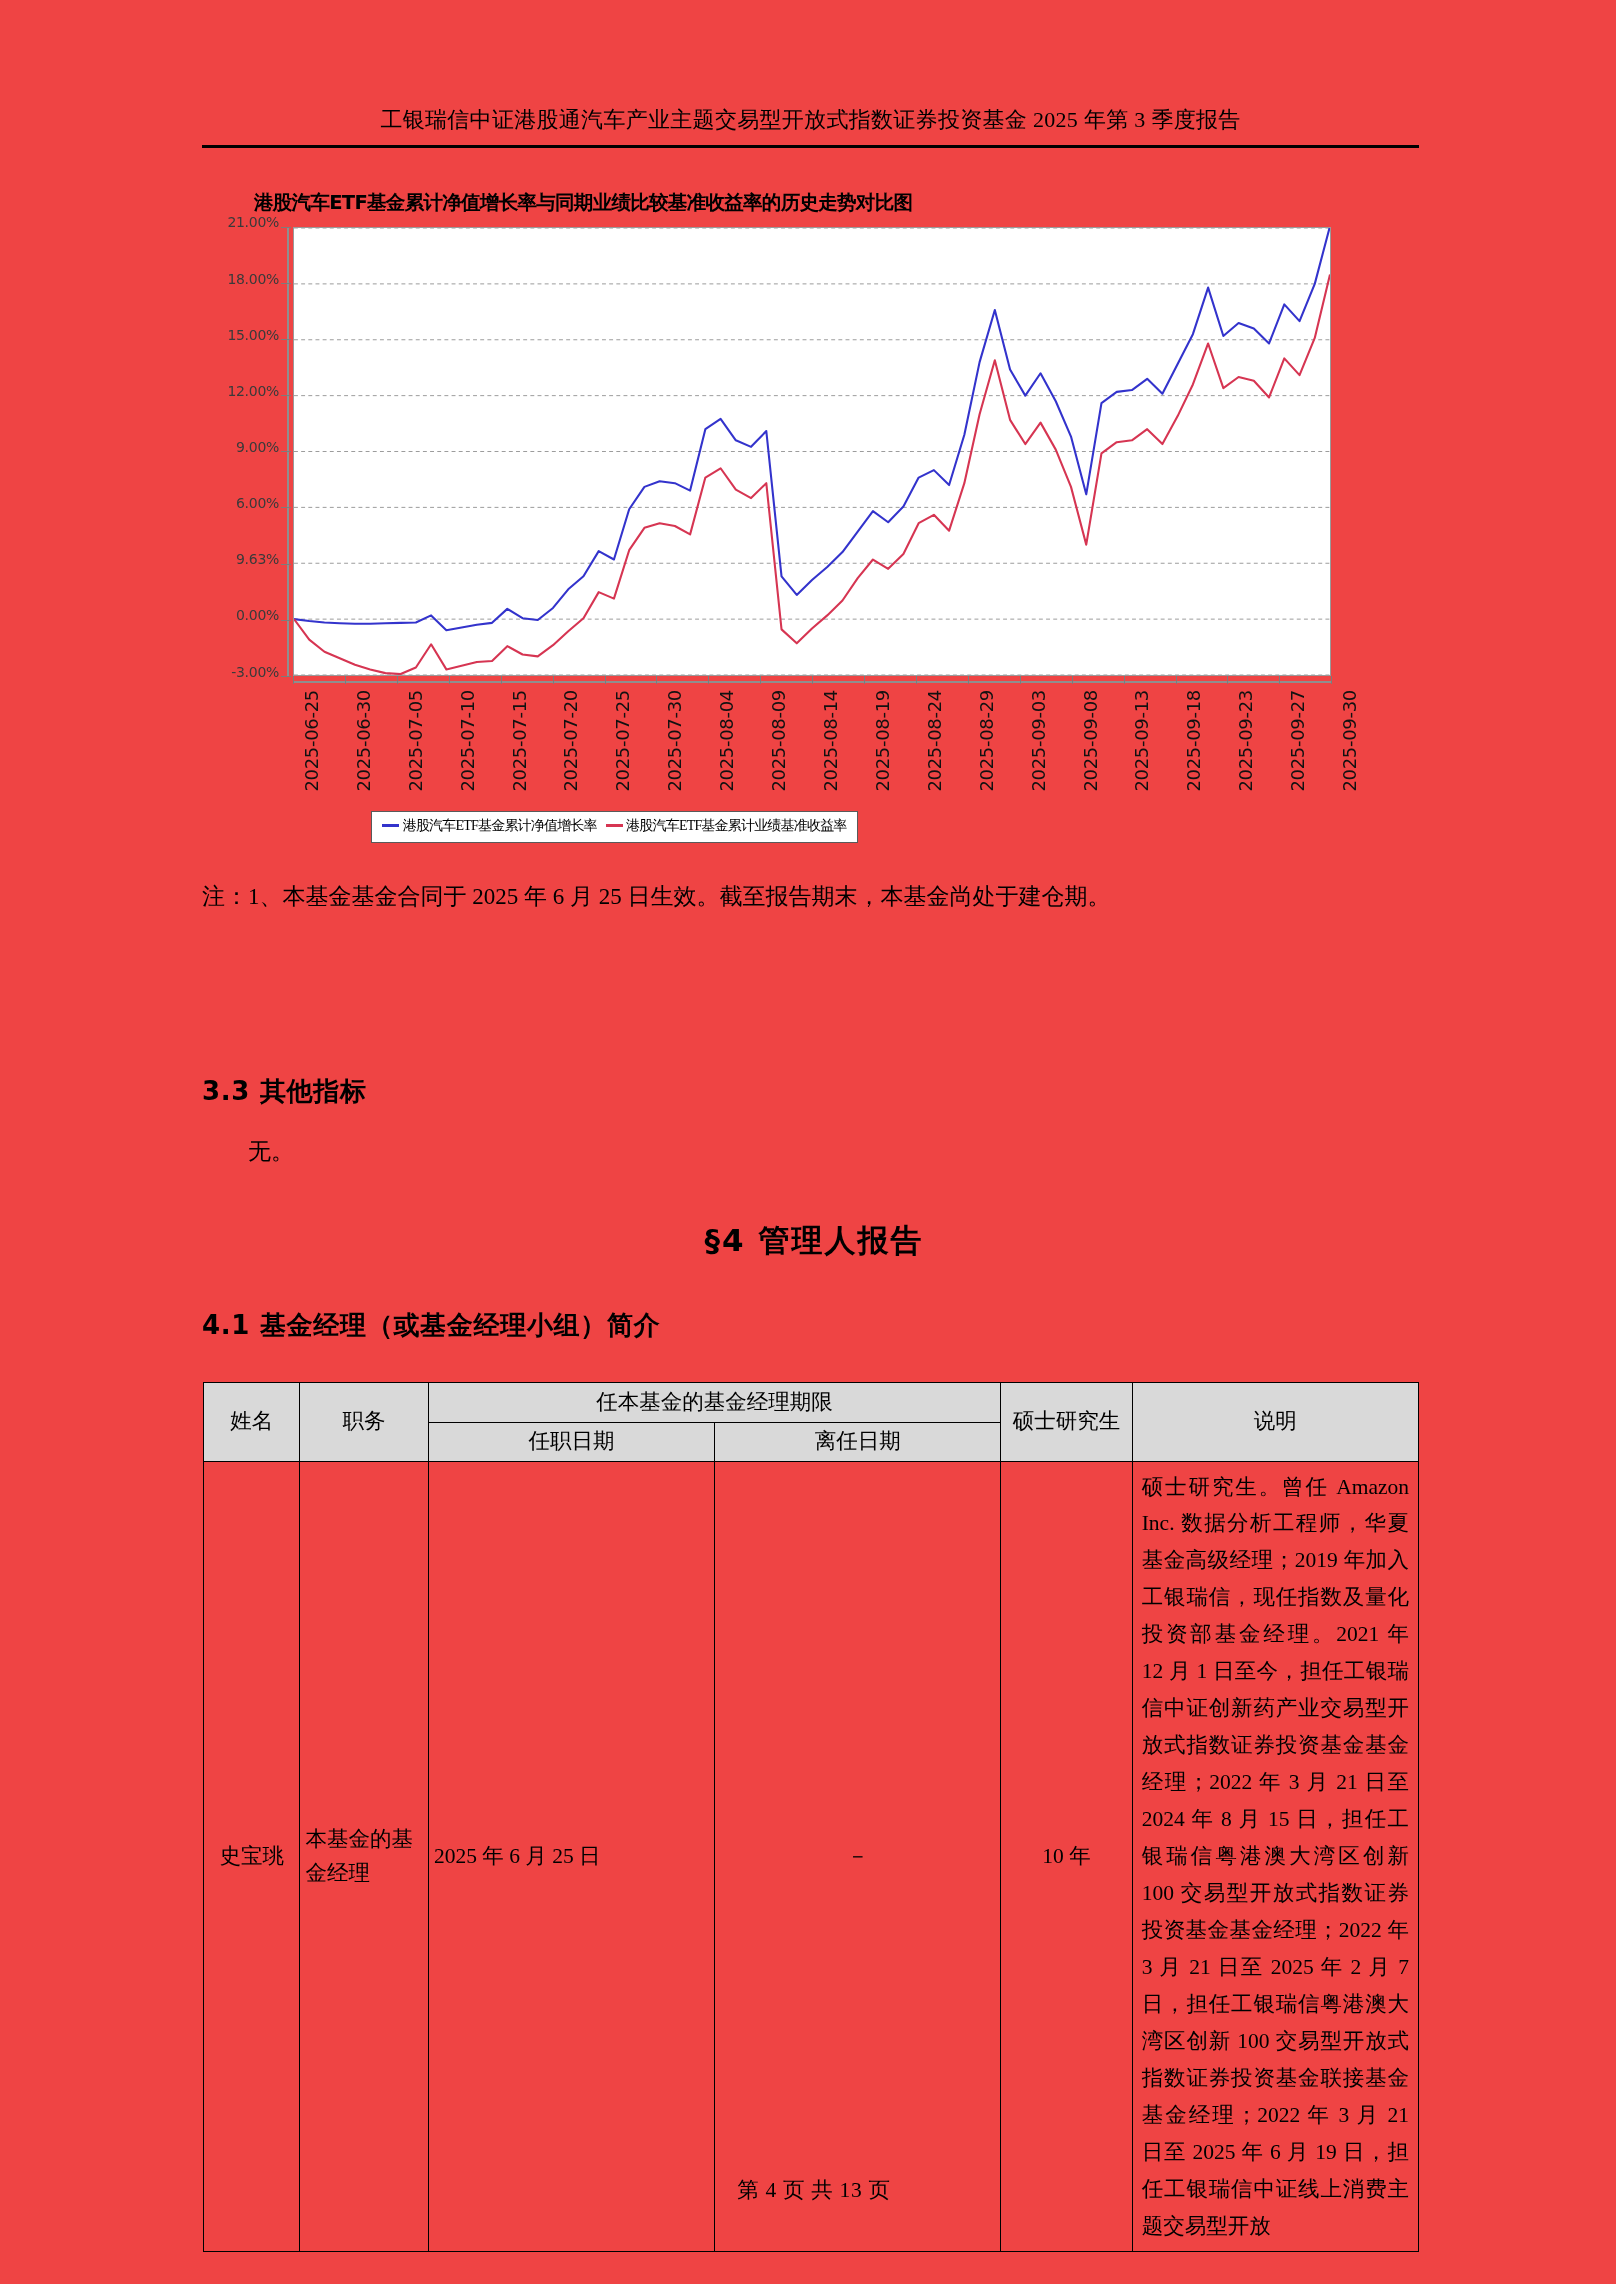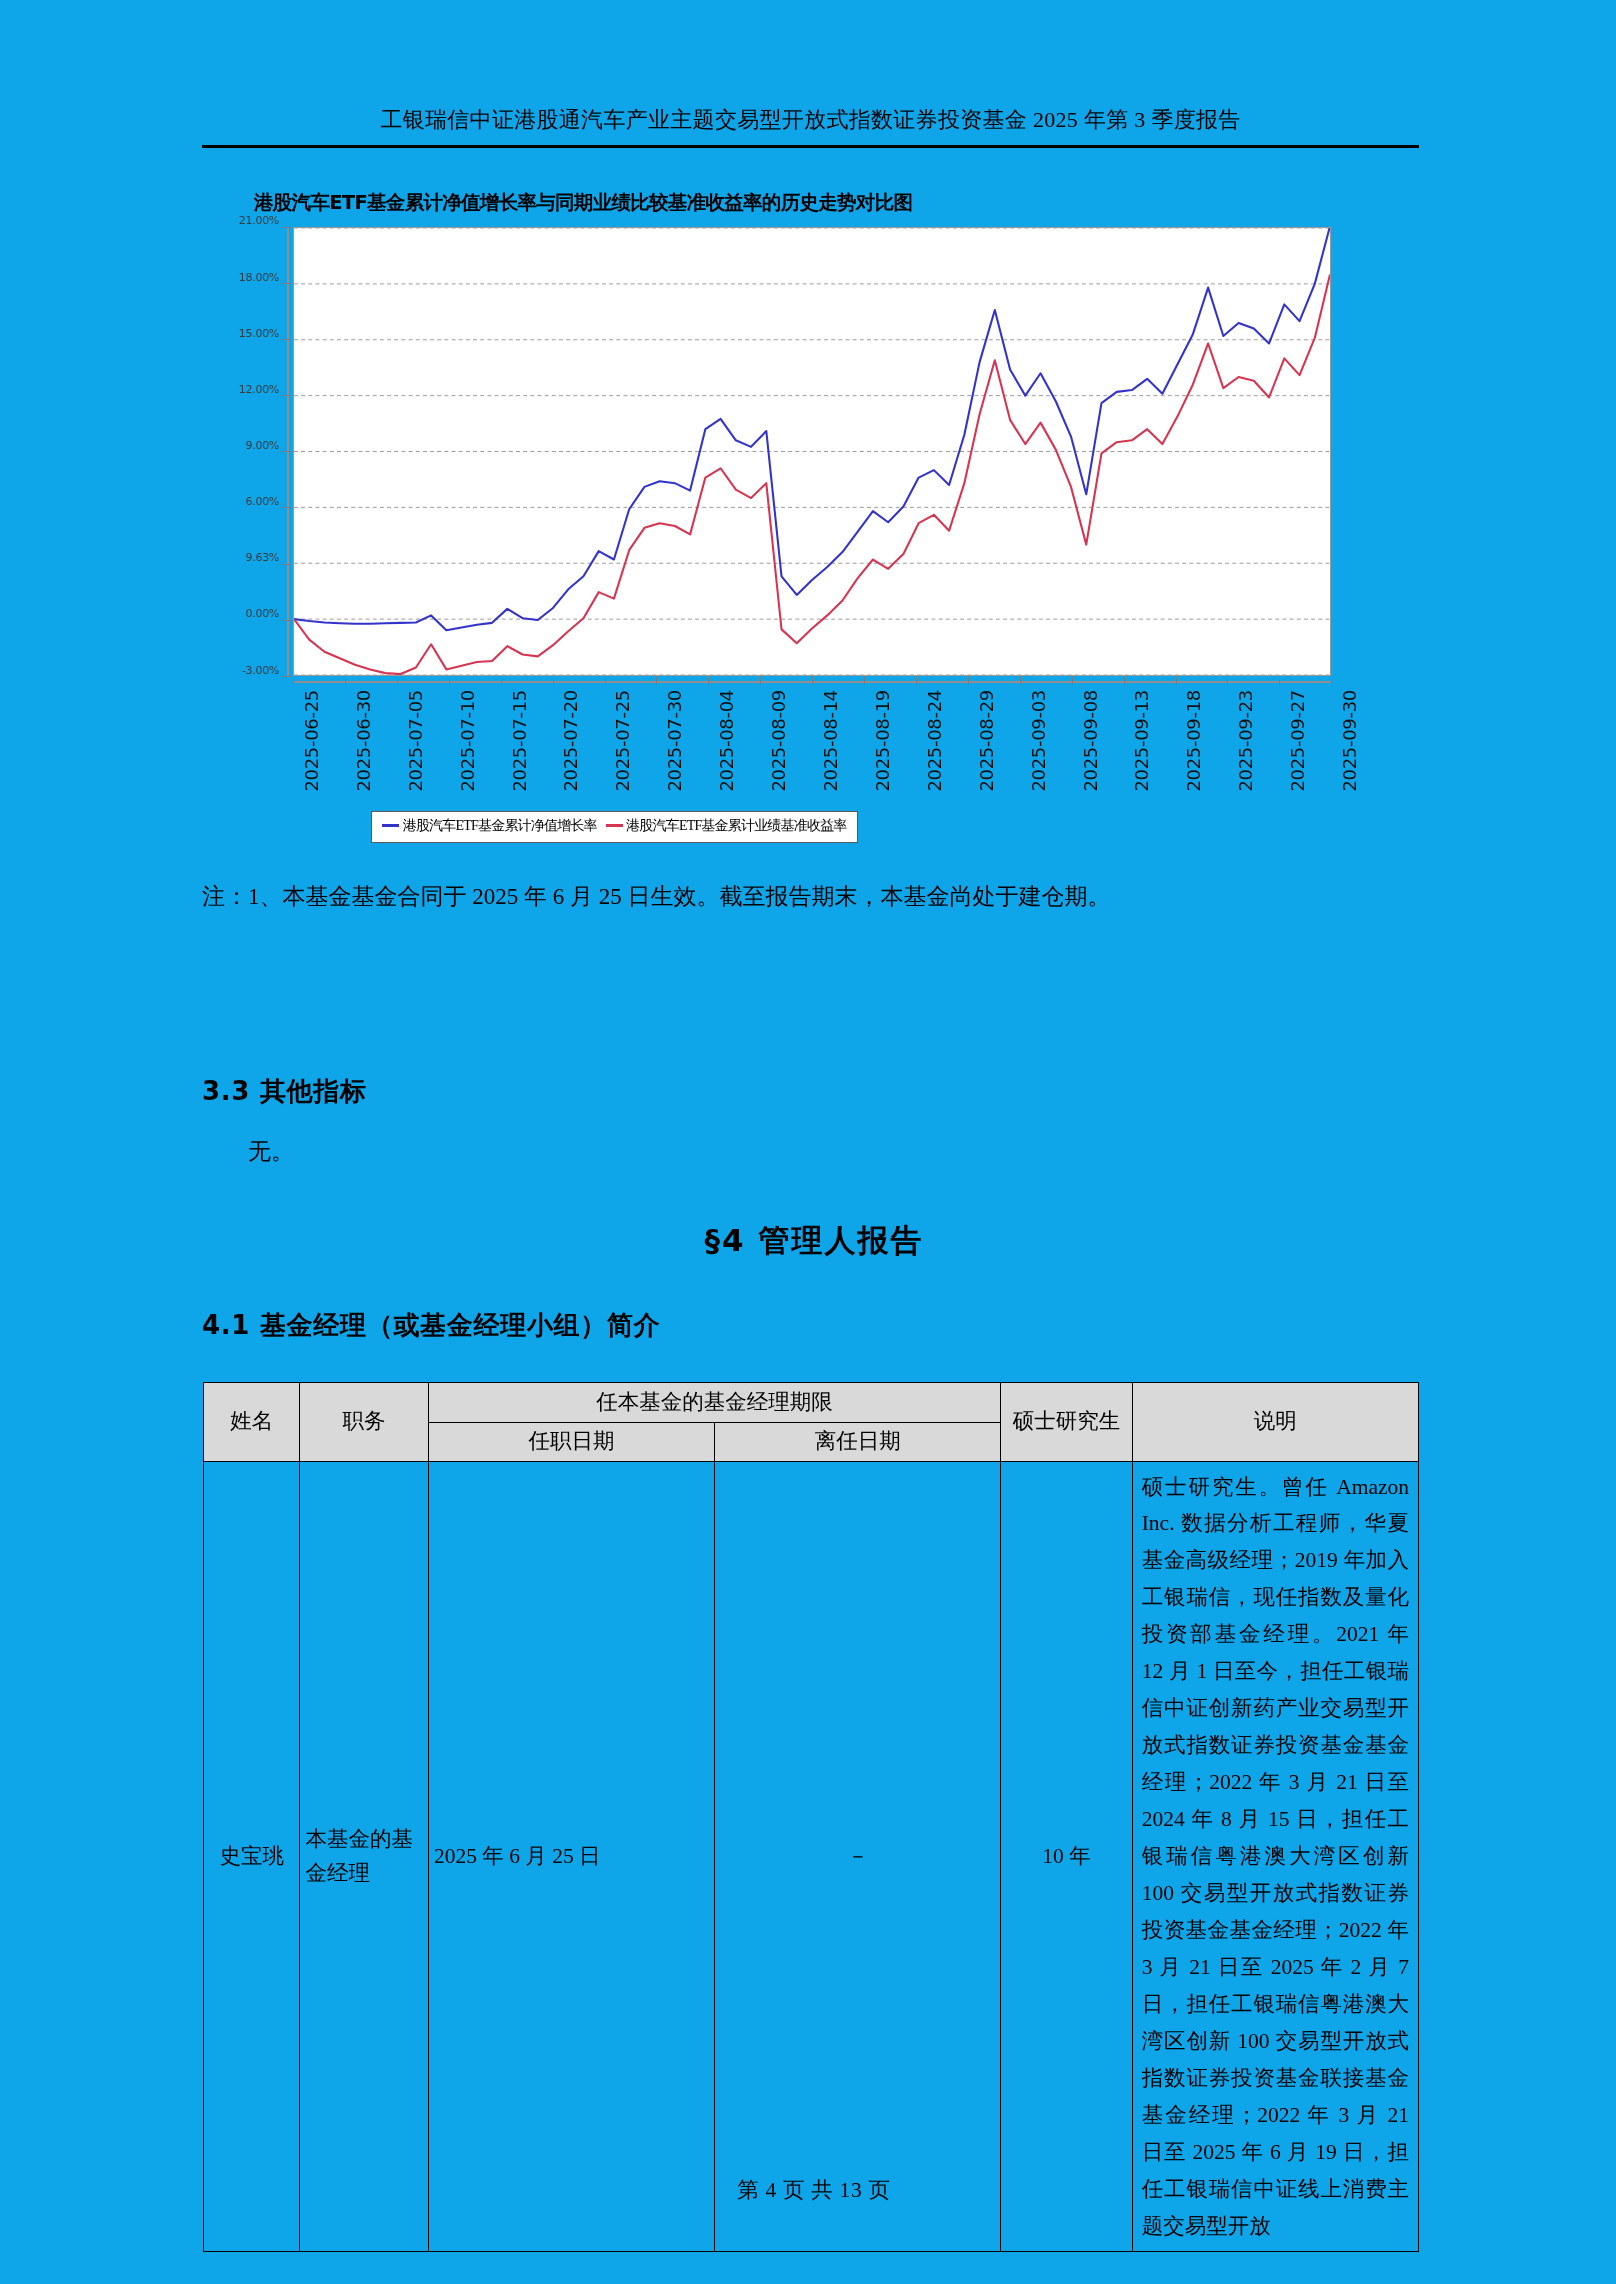--- a/index.html
+++ b/index.html
@@ -8,21 +8,21 @@
     background: #ffffff;
   }
   body {
     font-family: "Liberation Serif", "DejaVu Serif", serif;
     color: #000000;
   }
   .page {
     position: relative;
     width: 1616px;
     height: 2284px;
-    background: #0ea5e9;
+    background: #ef4444;
     box-sizing: border-box;
     padding: 0;
     overflow: hidden;
   }
 
   
   .running-header {
     position: absolute;
     left: 202px;
     top: 107px;
@@ -73,21 +73,21 @@
     position: absolute;
     left: 0;
     top: 0;
     width: 100%;
     height: 100%;
   }
   .ytick {
     position: absolute;
     right: 1140px;
     font-family: "DejaVu Sans", "Liberation Sans", sans-serif;
-    font-size: 11px;
+    font-size: 14px;
     color: #3a3a3a;
     white-space: nowrap;
     text-align: left;
     letter-spacing: -0.3px;
   }
   .ytick-mark {
     position: absolute;
     left: 79px;
     width: 10.4px;
     height: 1.3px;

